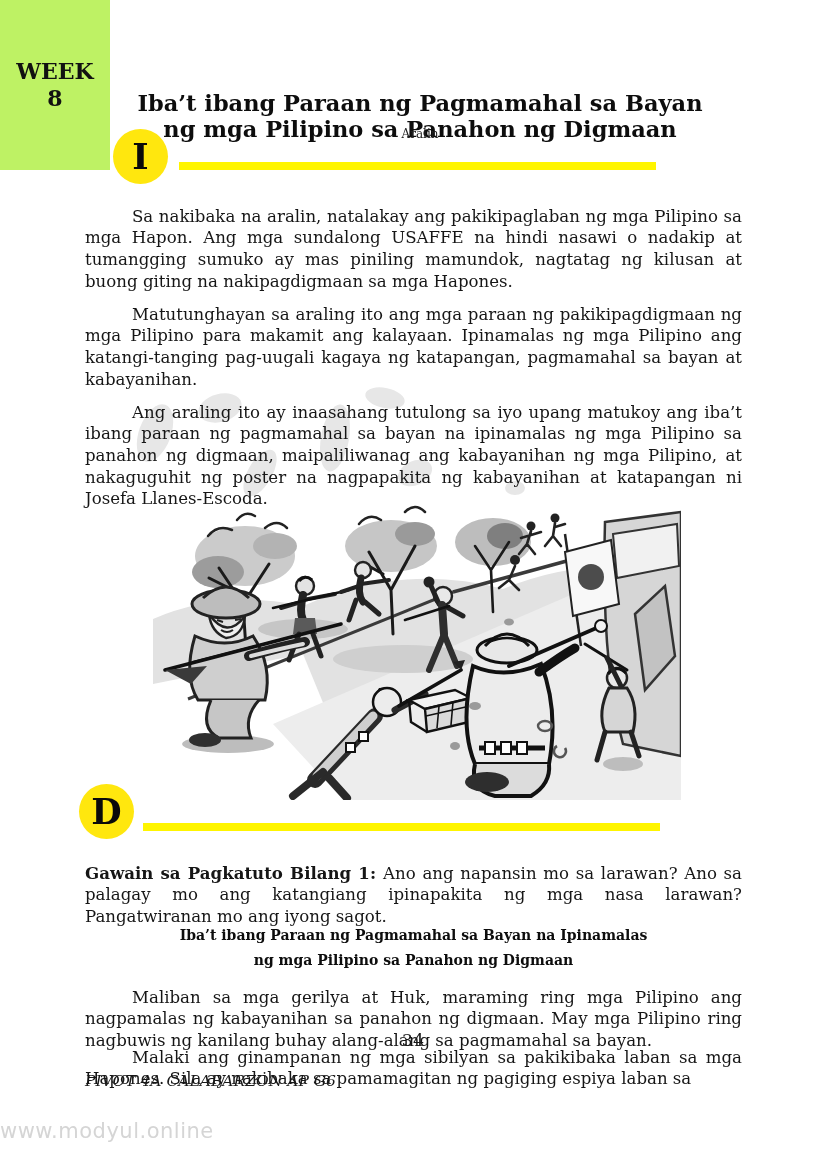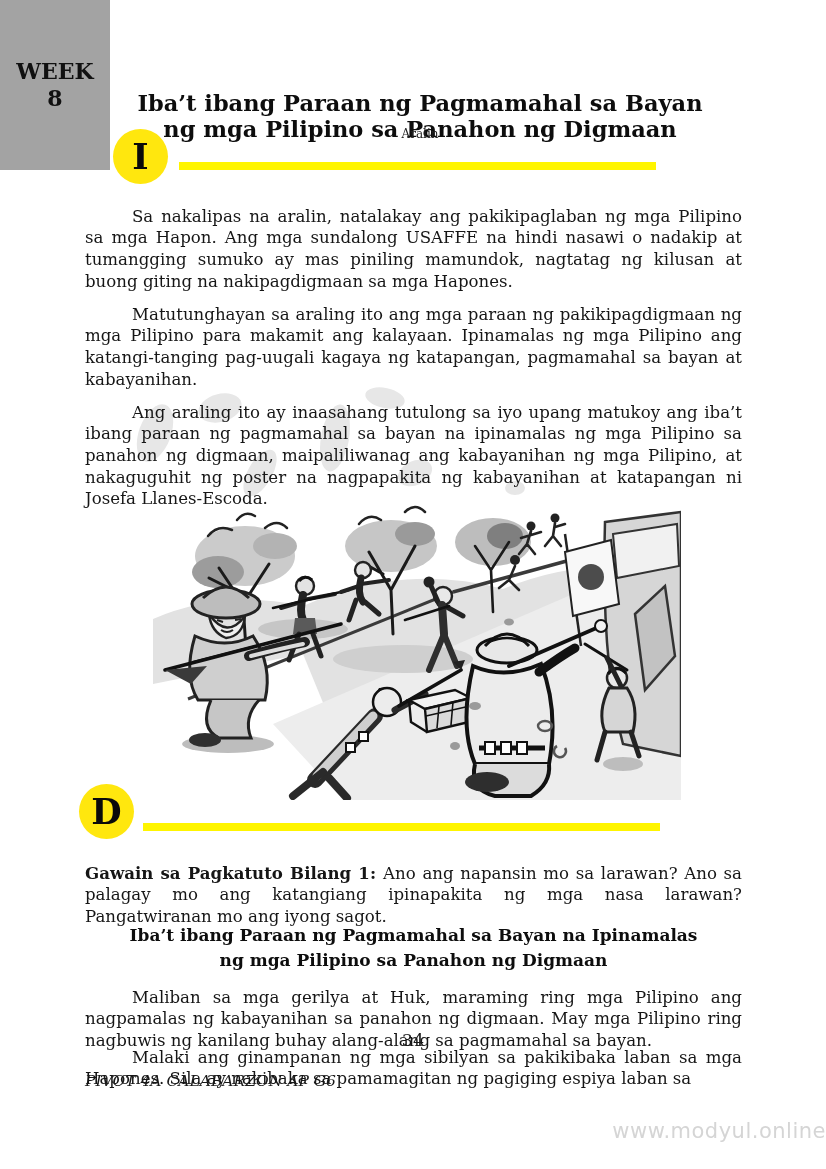--- a/index.html
+++ b/index.html
@@ -1,19 +1,19 @@
 <!DOCTYPE html>
 <html><head>
 <meta charset="utf-8">
 <style>
   html,body{margin:0;padding:0;background:#ffffff;}
   .page{position:relative;width:826px;height:1169px;background:#ffffff;overflow:hidden;
         font-family:"DejaVu Serif","Liberation Serif",serif;color:#141414;}
 
-  .week-tab{position:absolute;left:0;top:0;width:110px;height:170px;background:#a3a3a3;
+  .week-tab{position:absolute;left:0;top:0;width:110px;height:170px;background:#bef264;
             display:flex;flex-direction:column;align-items:center;justify-content:center;
             font-weight:bold;font-size:22px;line-height:27px;color:#111;text-align:center;}
 
   .title{position:absolute;left:110px;top:64px;width:620px;text-align:center;
          font-weight:bold;font-size:22.5px;line-height:25.5px;color:#0d0d0d;margin-top:27px;}
   .subtitle{position:absolute;left:110px;top:127px;width:620px;text-align:center;
             font-size:12px;color:#222;}
 
   .badge{position:absolute;width:55px;height:55px;border-radius:50%;background:#ffe70e;
          display:flex;align-items:center;justify-content:center;
@@ -26,29 +26,29 @@
 
   .para{position:absolute;left:85px;width:657px;font-size:16.6px;line-height:21.7px;
         text-align:justify;color:#161616;z-index:2;}
   .indent{text-indent:47px;}
   .p1{top:189px;} .p2{top:287px;} .p3{top:385px;}
   .activity{top:846px;}
   .activity-label{font-weight:bold;margin-right:7px;}
   .lesson-p1{top:970px;} .lesson-p2{top:1030px;}
 
   .heading2{position:absolute;left:85px;top:923px;width:657px;text-align:center;
-            font-weight:bold;font-size:17px;line-height:25px;color:#0d0d0d;z-index:2;}
+            font-weight:bold;font-size:14px;line-height:25px;color:#0d0d0d;z-index:2;}
 
   .illustration{position:absolute;left:153px;top:494px;width:528px;height:306px;z-index:1;}
   .smudge{position:absolute;left:85px;top:378px;width:620px;height:130px;z-index:0;}
 
   .footer-left{position:absolute;left:85px;top:1072px;font-style:italic;font-size:15.5px;color:#1a1a1a;}
   .page-number{position:absolute;left:0;top:1030px;width:826px;text-align:center;
                font-size:17.5px;color:#1a1a1a;}
-  .watermark{position:absolute;left:0;top:1119px;width:826px;text-align:right;
+  .watermark{position:absolute;left:0;top:1119px;width:826px;text-align:left;
              font-family:"DejaVu Sans","Liberation Sans",sans-serif;
              font-size:21px;color:#d5d5d5;letter-spacing:.5px;}
 </style>
 </head>
 <body>
 
 <div class="page">
 
   <div class="week-tab">
     <span>WEEK</span>
@@ -59,21 +59,21 @@
     <span style="display:block">Iba’t ibang Paraan ng Pagmamahal sa Bayan</span>
     <span style="display:block">ng mga Pilipino sa Panahon ng Digmaan</span>
   </div>
   <div class="subtitle">Aralin</div>
 
   <div class="badge badge-i">
     <span>I</span>
   </div>
   <div class="hbar hbar-i"></div>
 
-  <p class="para indent p1">Sa nakalipas na aralin, natalakay ang pakikipaglaban ng mga Pilipino sa mga Hapon. Ang mga sundalong USAFFE na hindi nasawi o nadakip at tumangging sumuko ay mas piniling mamundok, nagtatag ng kilusan at buong giting na nakipagdigmaan sa mga Hapones.</p>
+  <p class="para indent p1">Sa nakibaka na aralin, natalakay ang pakikipaglaban ng mga Pilipino sa mga Hapon. Ang mga sundalong USAFFE na hindi nasawi o nadakip at tumangging sumuko ay mas piniling mamundok, nagtatag ng kilusan at buong giting na nakipagdigmaan sa mga Hapones.</p>
   <p class="para indent p3">Ang araling ito ay inaasahang tutulong sa iyo upang matukoy ang iba’t ibang paraan ng pagmamahal sa bayan na ipinamalas ng mga Pilipino sa panahon ng digmaan, maipaliliwanag ang kabayanihan ng mga Pilipino, at nakaguguhit ng poster na nagpapakita ng kabayanihan at katapangan ni Josefa Llanes-Escoda.</p>
   <p class="para indent p2">Matutunghayan sa araling ito ang mga paraan ng pakikipagdigmaan ng mga Pilipino para makamit ang kalayaan. Ipinamalas ng mga Pilipino ang katangi-tanging pag-uugali kagaya ng katapangan, pagmamahal sa bayan at kabayanihan.</p>
 
   <svg class="smudge" viewBox="0 0 620 130">
     <g fill="#c9c9c9" opacity="0.45">
       <ellipse cx="70" cy="55" rx="16" ry="30" transform="rotate(20 70 55)"></ellipse>
       <ellipse cx="135" cy="30" rx="22" ry="14" transform="rotate(-15 135 30)"></ellipse>
       <ellipse cx="175" cy="95" rx="12" ry="26" transform="rotate(30 175 95)"></ellipse>
       <ellipse cx="250" cy="60" rx="14" ry="34" transform="rotate(10 250 60)"></ellipse>
       <ellipse cx="330" cy="95" rx="18" ry="12" transform="rotate(-25 330 95)"></ellipse>

